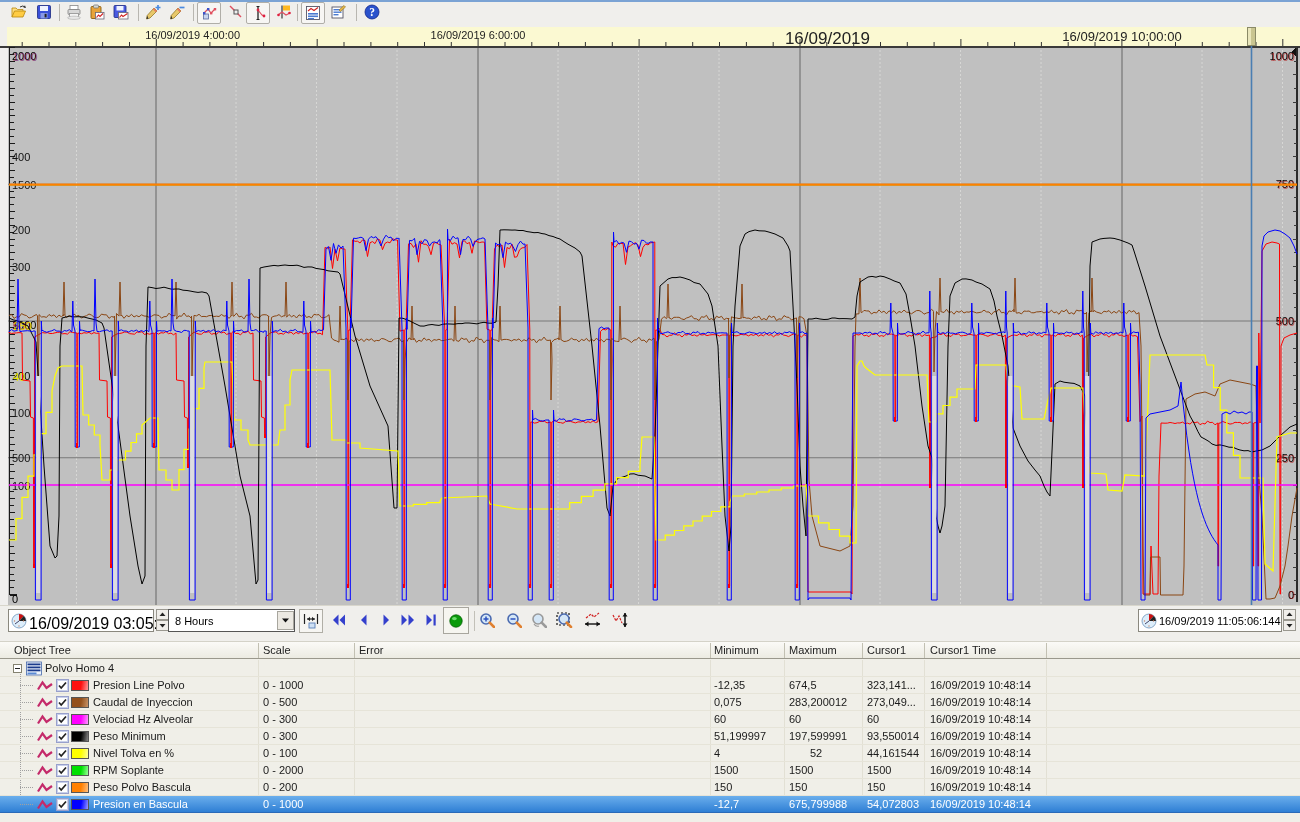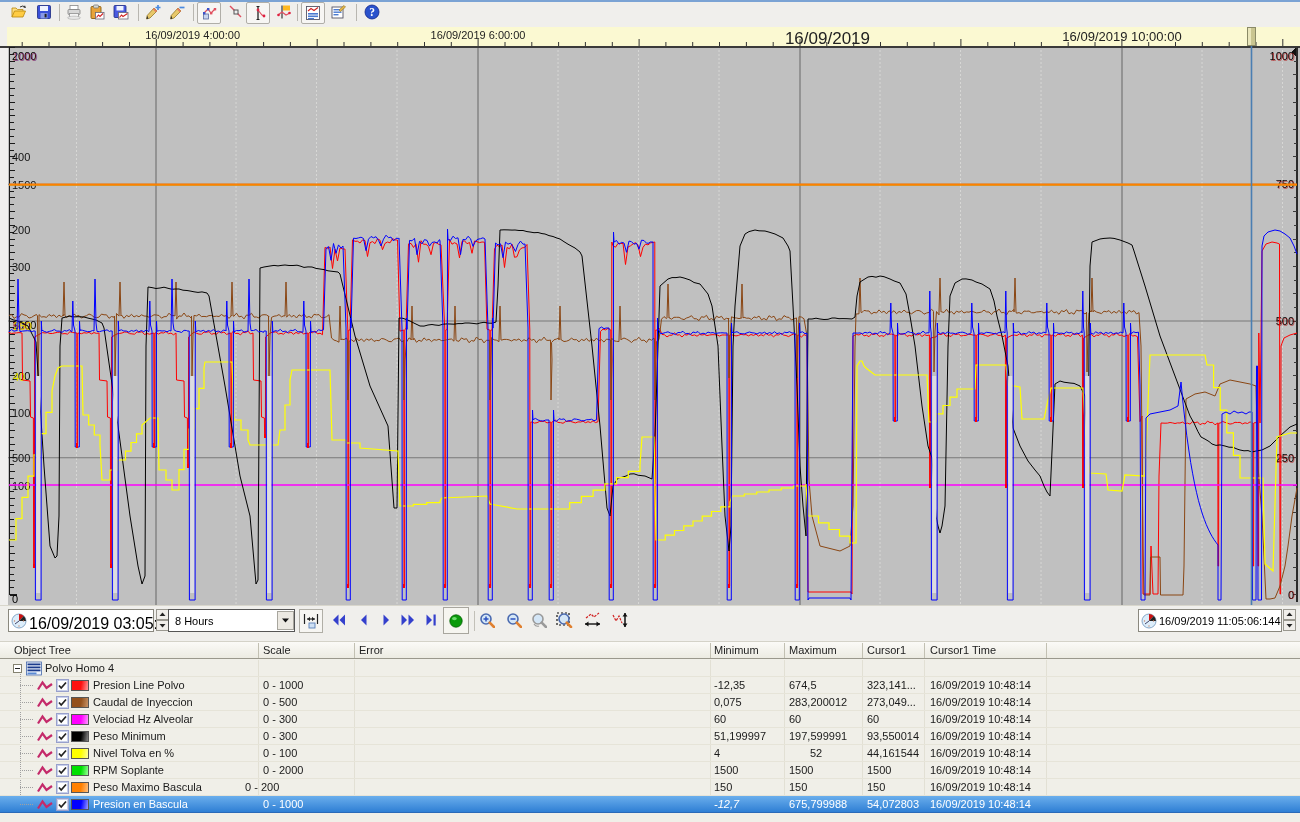--- a/index.html
+++ b/index.html
@@ -641,35 +641,35 @@
     <div style="position:absolute;left:20px;top:145px;width:14px;height:1px;background:repeating-linear-gradient(90deg,#a0a0a0 0 1px,transparent 1px 2px)"></div>
     <svg width="16" height="13" viewBox="0 0 16 13" style="position:absolute;left:37px;top:139px">
       <path d="M1,10.5 L5.5,3.5 L9.5,9 L15,5" fill="none" stroke="#c42a6a" stroke-width="2.2"></path>
     </svg>
     <svg width="13" height="13" viewBox="0 0 13 13" style="position:absolute;left:56px;top:139px">
       <rect x="0.5" y="0.5" width="12" height="12" fill="#fff" stroke="#98a0cc" stroke-width="1"></rect>
       <rect x="1.5" y="1.5" width="10" height="10" fill="none" stroke="#c8d0ea" stroke-width="1"></rect>
       <path d="M3,6.5 L5.2,9 L10,3.5" fill="none" stroke="#222" stroke-width="1.7"></path>
     </svg>
     <div style="position:absolute;left:71px;top:140px;width:18px;height:11px;background:linear-gradient(100deg,#ff8000 0 55%,#ffc080);border:1px solid #555"></div>
-    <div style="position:absolute;left:93px;top:139px;">Peso Maximo Bascula</div>
-    <div style="position:absolute;left:245px;top:139px;">0 - 200</div>
+    <div style="position:absolute;left:93px;top:139px;">Peso Polvo Bascula</div>
+    <div style="position:absolute;left:263px;top:139px;">0 - 200</div>
     <div style="position:absolute;left:714px;top:139px;">150</div>
     <div style="position:absolute;left:789px;top:139px;">150</div>
     <div style="position:absolute;left:867px;top:139px;">150</div>
     <div style="position:absolute;left:930px;top:139px;">16/09/2019 10:48:14</div>
     <div style="position:absolute;left:0;top:154px;width:1300px;height:17px;background:linear-gradient(#6aaeec,#2f7fd4);color:#fff;border-bottom:1px solid #2a6ab8"></div>
     <div style="position:absolute;left:20px;top:162px;width:14px;height:1px;background:repeating-linear-gradient(90deg,#a0a0a0 0 1px,transparent 1px 2px)"></div>
     <svg width="16" height="13" viewBox="0 0 16 13" style="position:absolute;left:37px;top:156px">
       <path d="M1,10.5 L5.5,3.5 L9.5,9 L15,5" fill="none" stroke="#c42a6a" stroke-width="2.2"></path>
     </svg>
     <svg width="13" height="13" viewBox="0 0 13 13" style="position:absolute;left:56px;top:156px">
       <rect x="0.5" y="0.5" width="12" height="12" fill="#fff" stroke="#98a0cc" stroke-width="1"></rect>
       <rect x="1.5" y="1.5" width="10" height="10" fill="none" stroke="#c8d0ea" stroke-width="1"></rect>
       <path d="M3,6.5 L5.2,9 L10,3.5" fill="none" stroke="#222" stroke-width="1.7"></path>
     </svg>
     <div style="position:absolute;left:71px;top:157px;width:18px;height:11px;background:linear-gradient(100deg,#0000ff 0 55%,#9a9aff);border:1px solid #555"></div>
     <div style="position:absolute;left:93px;top:156px;color:#fff;">Presion en Bascula</div>
     <div style="position:absolute;left:263px;top:156px;color:#fff;">0 - 1000</div>
-    <div style="position:absolute;left:714px;top:156px;color:#fff;font-style:italic;">-12,7</div>
+    <div style="position:absolute;left:714px;top:156px;color:#fff;">-12,7</div>
     <div style="position:absolute;left:789px;top:156px;color:#fff;">675,799988</div>
     <div style="position:absolute;left:867px;top:156px;color:#fff;">54,072803</div>
     <div style="position:absolute;left:930px;top:156px;color:#fff;">16/09/2019 10:48:14</div>
   </div>
 </body></html>

